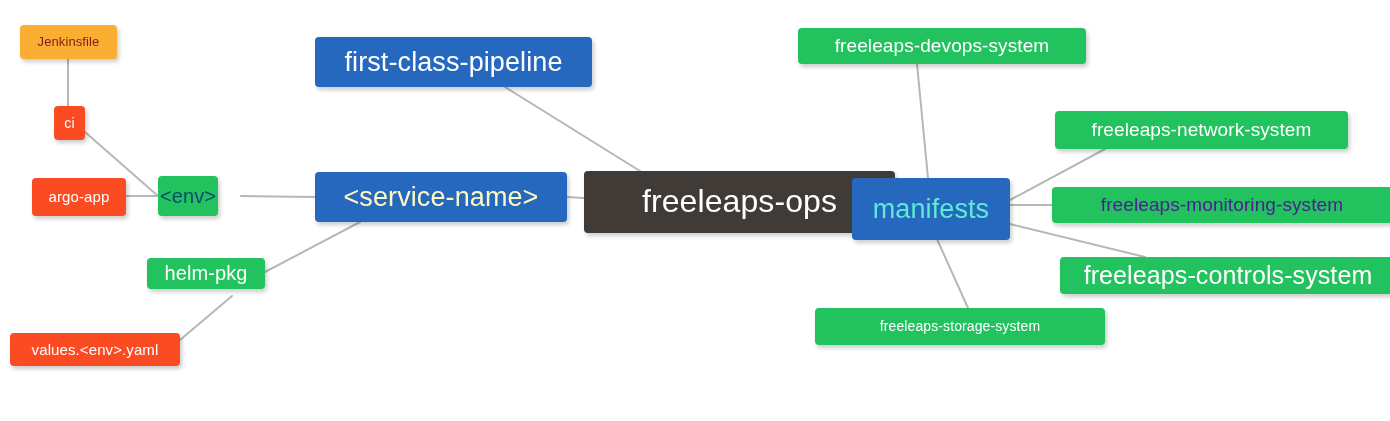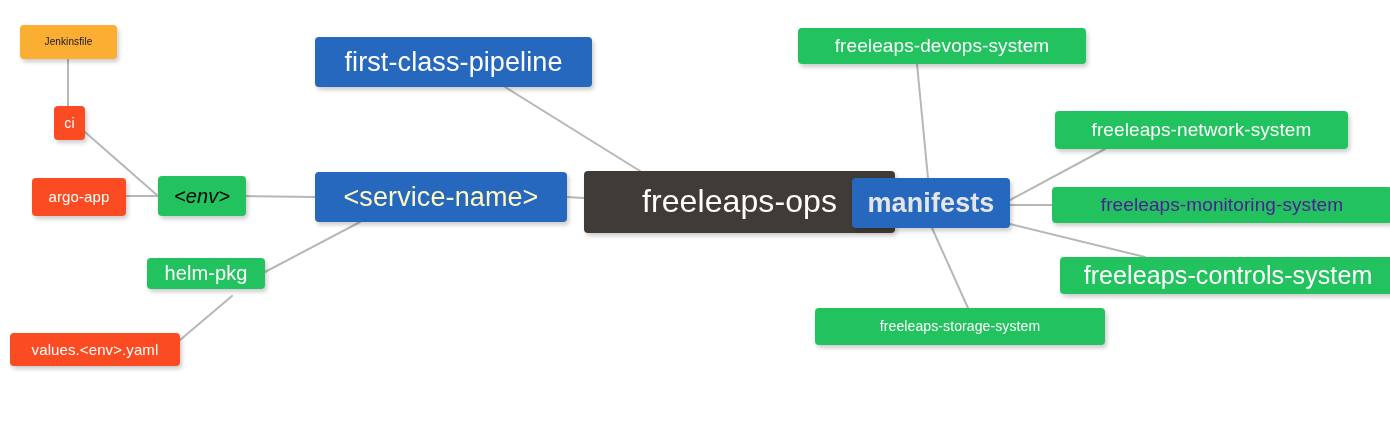--- a/index.html
+++ b/index.html
@@ -68,48 +68,48 @@
       <line class="edge-line" x1="505" y1="87" x2="640" y2="171" stroke="#b7b7b7"></line>
       <line class="edge-line" x1="845" y1="202" x2="852" y2="202" stroke="#b7b7b7"></line>
       <line class="edge-line" x1="928" y1="178" x2="917" y2="64" stroke="#b7b7b7"></line>
       <line class="edge-line" x1="1010" y1="200" x2="1105" y2="149" stroke="#b7b7b7"></line>
       <line class="edge-line" x1="1010" y1="205" x2="1052" y2="205" stroke="#b7b7b7"></line>
       <line class="edge-line" x1="1010" y1="224" x2="1145" y2="257" stroke="#b7b7b7"></line>
       <line class="edge-line" x1="932" y1="228" x2="968" y2="308" stroke="#b7b7b7"></line>
     </svg>
 
   <div id="node-layer">
-      <div class="node" style="left: 20px; top: 25px; width: 97px; height: 34px; background: rgb(251, 174, 50); font-size: 10px; color: #0f172a;">
+      <div class="node" style="left: 20px; top: 25px; width: 97px; height: 34px; background: rgb(251, 174, 50); font-size: 13px; color: #7f1d1d;">
         <span class="node-label">Jenkinsfile</span>
       </div>
       <div class="node" style="left: 54px; top: 106px; width: 31px; height: 34px; background: rgb(250, 75, 35); font-size: 14px; color: rgb(255, 255, 255);">
         <span class="node-label">ci</span>
       </div>
       <div class="node" style="left: 32px; top: 178px; width: 94px; height: 38px; background: rgb(250, 75, 35); font-size: 15px; color: rgb(255, 255, 255);">
         <span class="node-label">argo-app</span>
       </div>
-      <div class="node" style="left: 158px; top: 176px; width: 88px; height: 40px; background: rgb(34, 195, 94); font-size: 20px; color: #000000; font-style: italic;">
+      <div class="node" style="left: 158px; top: 176px; width: 60px; height: 40px; background: rgb(34, 195, 94); font-size: 20px; color: #0c4a6e;">
         <span class="node-label">&lt;env&gt;</span>
       </div>
       <div class="node" style="left: 147px; top: 258px; width: 118px; height: 31px; background: rgb(34, 195, 94); font-size: 20px; color: rgb(255, 255, 255);">
         <span class="node-label">helm-pkg</span>
       </div>
       <div class="node" style="left: 10px; top: 333px; width: 170px; height: 33px; background: rgb(250, 75, 35); font-size: 15px; color: rgb(255, 255, 255);">
         <span class="node-label">values.&lt;env&gt;.yaml</span>
       </div>
       <div class="node" style="left: 315px; top: 37px; width: 277px; height: 50px; background: rgb(37, 104, 190); font-size: 27px; color: rgb(255, 255, 255);">
         <span class="node-label">first-class-pipeline</span>
       </div>
       <div class="node" style="left: 315px; top: 172px; width: 252px; height: 50px; background: rgb(37, 104, 190); font-size: 27px; color: #fef9c3;">
         <span class="node-label">&lt;service-name&gt;</span>
       </div>
       <div class="node" style="left: 584px; top: 171px; width: 311px; height: 62px; background: rgb(64, 59, 55); font-size: 32px; color: rgb(255, 255, 255);">
         <span class="node-label">freeleaps-ops</span>
       </div>
-      <div class="node" style="left: 852px; top: 178px; width: 158px; height: 50px; background: rgb(37, 104, 190); font-size: 27px; color: #e5e5e5; font-weight: bold;">
+      <div class="node" style="left: 852px; top: 178px; width: 158px; height: 62px; background: rgb(37, 104, 190); font-size: 27px; color: #5eead4;">
         <span class="node-label">manifests</span>
       </div>
       <div class="node" style="left: 798px; top: 28px; width: 288px; height: 36px; background: rgb(34, 195, 94); font-size: 19px; color: rgb(255, 255, 255); justify-content: center;">
         <span class="node-label">freeleaps-devops-system</span>
       </div>
       <div class="node" style="left: 1055px; top: 111px; width: 293px; height: 38px; background: rgb(34, 195, 94); font-size: 19px; color: rgb(255, 255, 255);">
         <span class="node-label">freeleaps-network-system</span>
       </div>
       <div class="node" style="left: 1052px; top: 187px; width: 340px; height: 36px; background: rgb(34, 195, 94); font-size: 19px; color: #4c1d95;">
         <span class="node-label">freeleaps-monitoring-system</span>

